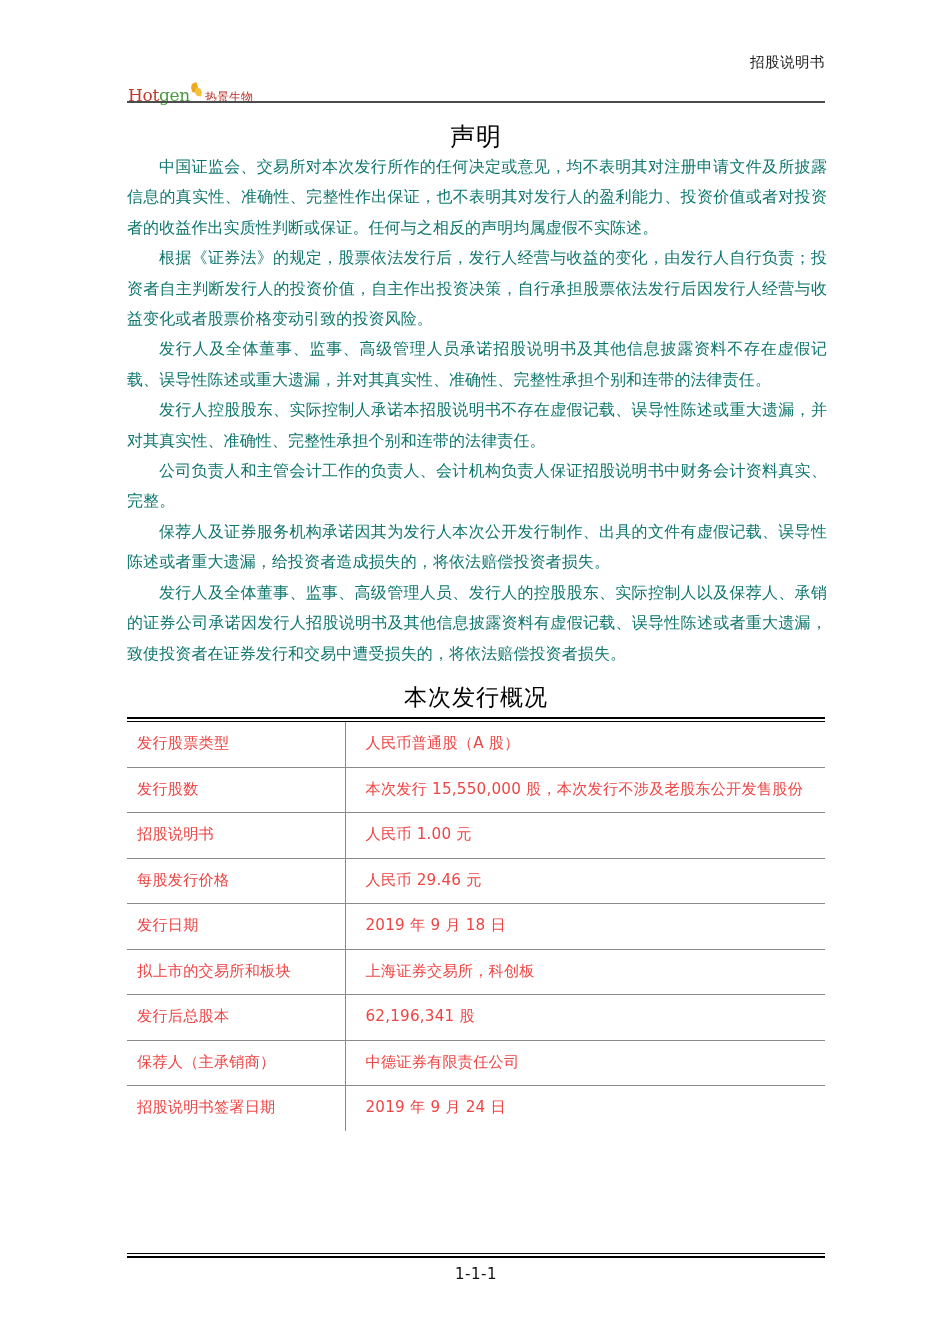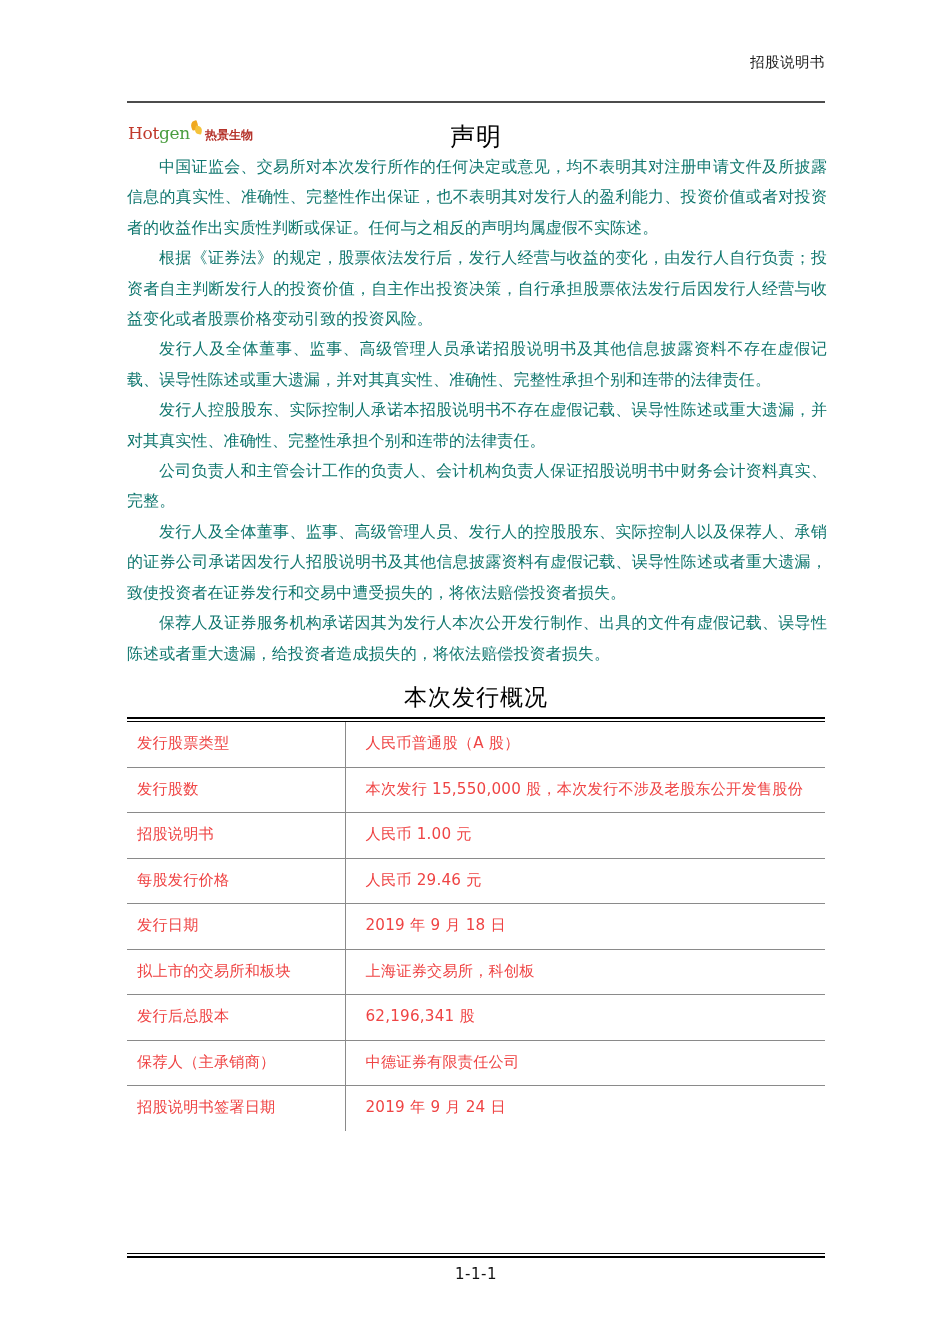--- a/index.html
+++ b/index.html
@@ -43,21 +43,20 @@
     margin-top: 4px;
   }
   .logo {
     position: absolute;
     left: 1px;
     top: 4px;
     height: 24px;
     display: flex;
     align-items: flex-end;
     white-space: nowrap;
-    margin-top: 38px;
   }
   .logo-hot {
     font-family: "DejaVu Serif", "Liberation Serif", serif;
     font-size: 17px;
     color: #c0392b;
     line-height: 1;
     letter-spacing: -0.3px;
   }
   .logo-gen {
     font-family: "DejaVu Serif", "Liberation Serif", serif;
@@ -84,21 +83,21 @@
   .logo-mark .wing-b {
     position: absolute;
     left: 5px; top: 5px;
     width: 7px; height: 8px;
     background: #f5c33b;
     border-radius: 20% 60% 15% 55%;
     transform: rotate(12deg);
   }
   .logo-cn {
     font-size: 12px;
-    font-weight: bold;
+    font-weight: normal;
     color: #b5322a;
     line-height: 1;
     margin-left: 2px;
     margin-bottom: 1px;
     letter-spacing: 0px;
   }
   .header-rule {
     position: absolute;
     left: 127px;
     top: 101px;
@@ -231,22 +230,22 @@
   <div class="header-rule"></div>
 
   <div class="doc-title">声明</div>
 
   <div class="body-block">
     <p class="para">中国证监会、交易所对本次发行所作的任何决定或意见，均不表明其对注册申请文件及所披露信息的真实性、准确性、完整性作出保证，也不表明其对发行人的盈利能力、投资价值或者对投资者的收益作出实质性判断或保证。任何与之相反的声明均属虚假不实陈述。</p>
     <p class="para">根据《证券法》的规定，股票依法发行后，发行人经营与收益的变化，由发行人自行负责；投资者自主判断发行人的投资价值，自主作出投资决策，自行承担股票依法发行后因发行人经营与收益变化或者股票价格变动引致的投资风险。</p>
     <p class="para">发行人及全体董事、监事、高级管理人员承诺招股说明书及其他信息披露资料不存在虚假记载、误导性陈述或重大遗漏，并对其真实性、准确性、完整性承担个别和连带的法律责任。</p>
     <p class="para">发行人控股股东、实际控制人承诺本招股说明书不存在虚假记载、误导性陈述或重大遗漏，并对其真实性、准确性、完整性承担个别和连带的法律责任。</p>
     <p class="para">公司负责人和主管会计工作的负责人、会计机构负责人保证招股说明书中财务会计资料真实、完整。</p>
+    <p class="para">保荐人及证券服务机构承诺因其为发行人本次公开发行制作、出具的文件有虚假记载、误导性陈述或者重大遗漏，给投资者造成损失的，将依法赔偿投资者损失。</p>
     <p class="para">发行人及全体董事、监事、高级管理人员、发行人的控股股东、实际控制人以及保荐人、承销的证券公司承诺因发行人招股说明书及其他信息披露资料有虚假记载、误导性陈述或者重大遗漏，致使投资者在证券发行和交易中遭受损失的，将依法赔偿投资者损失。</p>
-    <p class="para">保荐人及证券服务机构承诺因其为发行人本次公开发行制作、出具的文件有虚假记载、误导性陈述或者重大遗漏，给投资者造成损失的，将依法赔偿投资者损失。</p>
   </div>
 
   <div class="section-title">本次发行概况</div>
 
   <div class="table-top-rule"></div>
 
   <table class="info-table">
     <tbody>
       <tr>
         <td class="label">发行股票类型</td>

